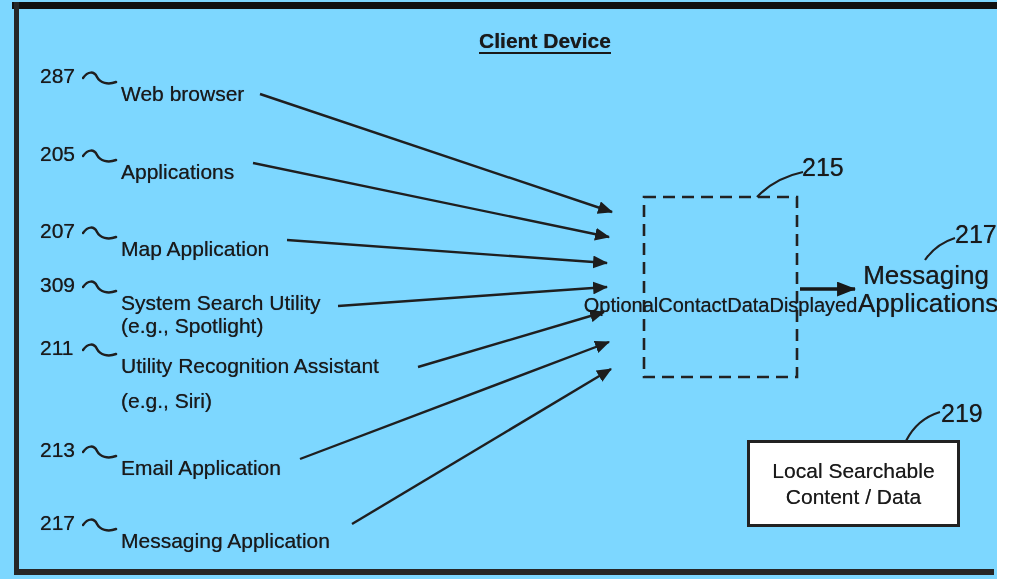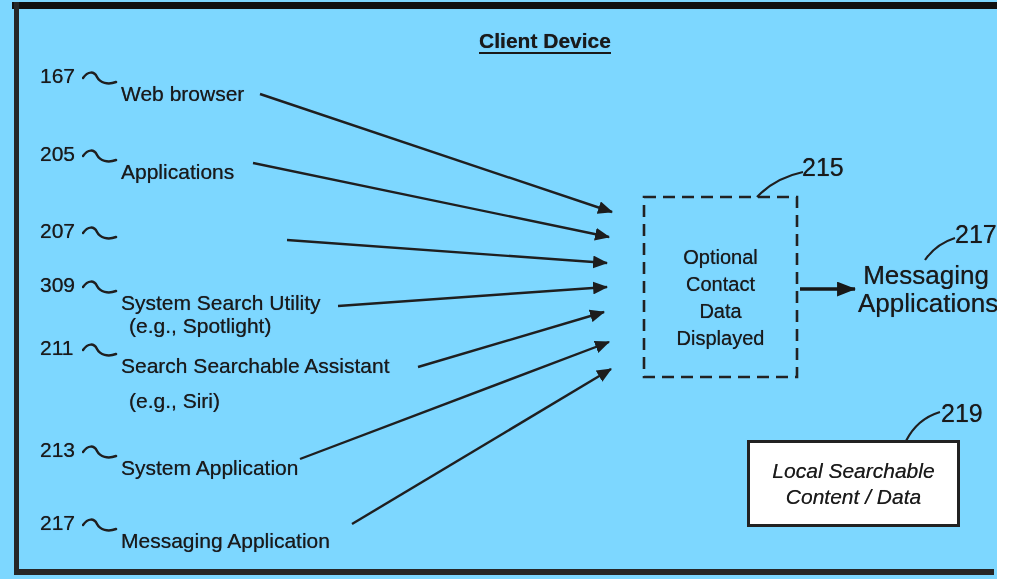--- a/index.html
+++ b/index.html
@@ -18,40 +18,40 @@
   .title{
     position:absolute;left:430px;top:29px;width:230px;text-align:center;
     font-size:21px;font-weight:700;
     text-decoration:underline;text-decoration-thickness:2px;text-underline-offset:4px;
   }
   
   .src-row{position:absolute;left:40px;display:flex;align-items:flex-start;}
   .ref-num{font-size:21px;width:40px;display:inline-block;}
   .squig{margin:7px 3px 0 2px;flex:none;}
   .src-label{font-size:21px;margin-top:18px;white-space:nowrap;}
-  .src-label2{position:absolute;left:121px;font-size:21px;white-space:nowrap;margin-left:8px;}
+  .src-label2{position:absolute;left:121px;font-size:21px;white-space:nowrap;}
   
   .float-ref{position:absolute;font-size:25px;}
   
   .contact-text{
-    position:absolute;left:644px;top:208px;width:153px;height:180px;
-    display:flex;flex-direction:column;justify-content:center;align-items:center;
+    position:absolute;left:644px;top:215px;width:153px;height:180px;
+    display:flex;flex-direction:row;justify-content:center;align-items:center;
     font-size:20px;line-height:27px;text-align:center;
   }
   
   .msg-out{
     position:absolute;left:858px;top:261px;width:136px;text-align:center;
     font-size:26px;line-height:28px;
   }
   
   .storage-box{
     position:absolute;left:747px;top:440px;width:207px;height:81px;
     border:3px solid #262626;
     display:flex;flex-direction:column;justify-content:center;align-items:center;
-    font-size:21px;line-height:26px;text-align:center;background:#fff;font-style:italic;
+    font-size:21px;line-height:26px;text-align:center;background:#fff;
   }
   svg.overlay{position:absolute;left:0;top:0;pointer-events:none;}
 </style>
 </head>
 <body>
 
 <div id="canvas">
 
   <div class="frame-top"></div>
   <div class="frame-left"></div>
@@ -81,66 +81,67 @@
     <rect x="644" y="197" width="153" height="180" fill="none" stroke="#262626" stroke-width="2.6" stroke-dasharray="12 7"></rect>
 
     <line x1="800" y1="289" x2="855" y2="289" stroke="#1d1d1d" stroke-width="3.4" marker-end="url(#ah2)"></line>
 
     <path d="M 803 172 Q 775 178 757 197" fill="none" stroke="#242424" stroke-width="2.2"></path>
     <path d="M 955 238 Q 936 244 925 260" fill="none" stroke="#242424" stroke-width="2.2"></path>
     <path d="M 940 412 Q 917 419 906 441" fill="none" stroke="#242424" stroke-width="2.2"></path>
   </svg>
 
   <div class="src-row" style="top:64px">
-    <span class="ref-num txt">167</span>
+    <span class="ref-num txt">287</span>
     <svg class="squig" width="36" height="18" viewBox="0 0 36 18">
         <path d="M1,7 C6,0 12,0 15,6 C18,12 26,14 34,11" fill="none" stroke="#242424" stroke-width="2.5" stroke-linecap="round"></path>
       </svg>
     <span class="src-label txt">Web browser</span>
   </div>
 
   <div class="src-row" style="top:142px">
     <span class="ref-num txt">205</span>
     <svg class="squig" width="36" height="18" viewBox="0 0 36 18">
         <path d="M1,7 C6,0 12,0 15,6 C18,12 26,14 34,11" fill="none" stroke="#242424" stroke-width="2.5" stroke-linecap="round"></path>
       </svg>
     <span class="src-label txt">Applications</span>
   </div>
 
   <div class="src-row" style="top:219px">
     <span class="ref-num txt">207</span>
     <svg class="squig" width="36" height="18" viewBox="0 0 36 18">
         <path d="M1,7 C6,0 12,0 15,6 C18,12 26,14 34,11" fill="none" stroke="#242424" stroke-width="2.5" stroke-linecap="round"></path>
       </svg>
+    <span class="src-label txt">Map Application</span>
   </div>
 
   <div class="src-row" style="top:273px">
     <span class="ref-num txt">309</span>
     <svg class="squig" width="36" height="18" viewBox="0 0 36 18">
         <path d="M1,7 C6,0 12,0 15,6 C18,12 26,14 34,11" fill="none" stroke="#242424" stroke-width="2.5" stroke-linecap="round"></path>
       </svg>
     <span class="src-label txt">System Search Utility</span>
   </div>
   <div class="src-label2 txt" style="top:314px">(e.g., Spotlight)</div>
 
   <div class="src-row" style="top:336px">
     <span class="ref-num txt">211</span>
     <svg class="squig" width="36" height="18" viewBox="0 0 36 18">
         <path d="M1,7 C6,0 12,0 15,6 C18,12 26,14 34,11" fill="none" stroke="#242424" stroke-width="2.5" stroke-linecap="round"></path>
       </svg>
-    <span class="src-label txt">Search Searchable Assistant</span>
+    <span class="src-label txt">Utility Recognition Assistant</span>
   </div>
   <div class="src-label2 txt" style="top:389px">(e.g., Siri)</div>
 
   <div class="src-row" style="top:438px">
     <span class="ref-num txt">213</span>
     <svg class="squig" width="36" height="18" viewBox="0 0 36 18">
         <path d="M1,7 C6,0 12,0 15,6 C18,12 26,14 34,11" fill="none" stroke="#242424" stroke-width="2.5" stroke-linecap="round"></path>
       </svg>
-    <span class="src-label txt">System Application</span>
+    <span class="src-label txt">Email Application</span>
   </div>
 
   <div class="src-row" style="top:511px">
     <span class="ref-num txt">217</span>
     <svg class="squig" width="36" height="18" viewBox="0 0 36 18">
         <path d="M1,7 C6,0 12,0 15,6 C18,12 26,14 34,11" fill="none" stroke="#242424" stroke-width="2.5" stroke-linecap="round"></path>
       </svg>
     <span class="src-label txt">Messaging Application</span>
   </div>
 

